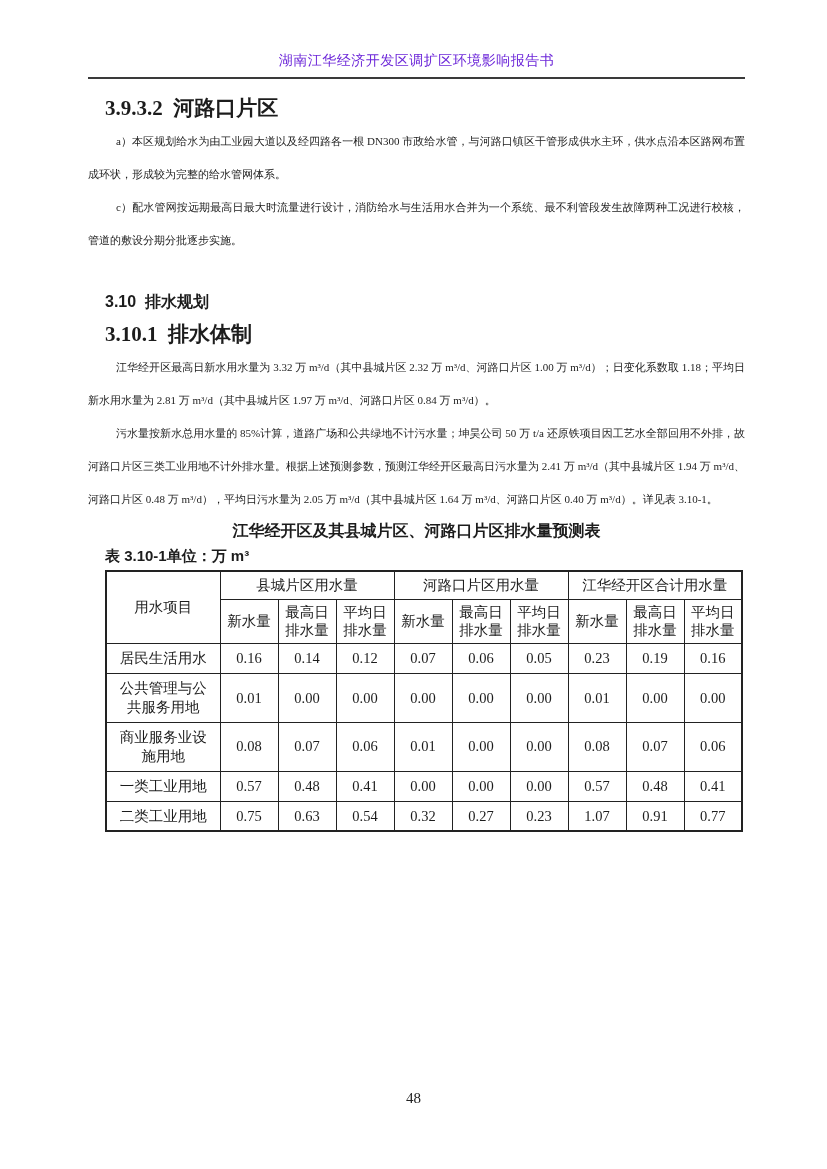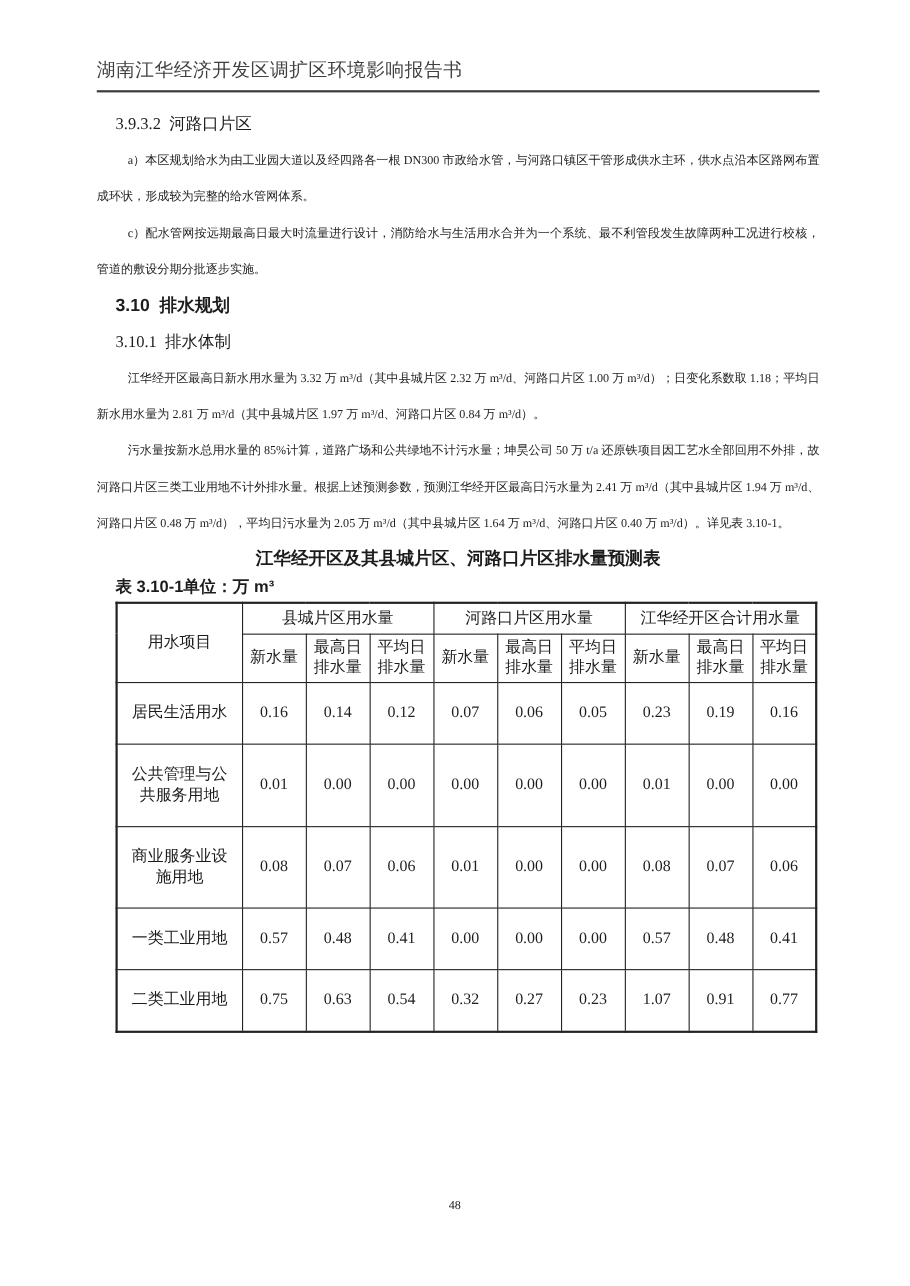--- a/index.html
+++ b/index.html
@@ -6,38 +6,40 @@
   body {
     width: 827px; height: 1169px;
     background: #ffffff;
     color: #1c1c1c;
     font-family: "Liberation Serif", "DejaVu Serif", serif;
     position: relative;
     overflow: hidden;
   }
   .running-header { padding: 52px 82px 0 88px; }
   .header-text {
-    text-align: left;
-    font-size: 17px;
-    color: #404040;
+    text-align: center;
+    font-size: 14px;
+    color: #6d28d9;
     letter-spacing: 0.5px;
   }
   .header-rule { border-bottom: 2px solid #3a3a3a; margin-top: 7px; }
 
   main { padding: 13px 82px 0 88px; }
 
   .heading {
-    font-size: 15px; line-height: 33px;
+    font-size: 21px; line-height: 33px;
     margin: 0 0 0 17px;
     white-space: pre-wrap;
+    font-weight: bold;
   }
   .heading-bold {
     font-family: "Liberation Sans", "DejaVu Sans", sans-serif;
     font-weight: bold;
     font-size: 16px;
+    margin-top: 28px;
   }
   p.body {
     margin: 0;
     font-size: 11px;
     line-height: 33px;
     text-align: justify;
     text-indent: 2.55em;
   }
 
   .table-title {
@@ -66,31 +68,31 @@
     border: 2px solid #222;
   }
   table.data td {
     border: 1px solid #222;
     text-align: center;
     vertical-align: middle;
     font-size: 14.5px;
     line-height: 1.3;
     padding: 3px 2px;
   }
-  table.data td.rowlabel { padding: 18px 10px; }
+  table.data td.rowlabel { padding: 5px 10px; }
   tr.hrow1 { height: 28px; }
   tr.hrow2 { height: 42px; }
   tr.drow  { height: 30px; }
 
   .page-footer {
     position: absolute;
     left: 0; right: 0;
     top: 1090px;
     text-align: center;
-    font-size: 11px;
+    font-size: 15px;
     color: #222;
   }
 </style>
 </head>
 <body>
 
 <div class="running-header">
   <div class="header-text">湖南江华经济开发区调扩区环境影响报告书</div>
   <div class="header-rule"></div>
 </div>

